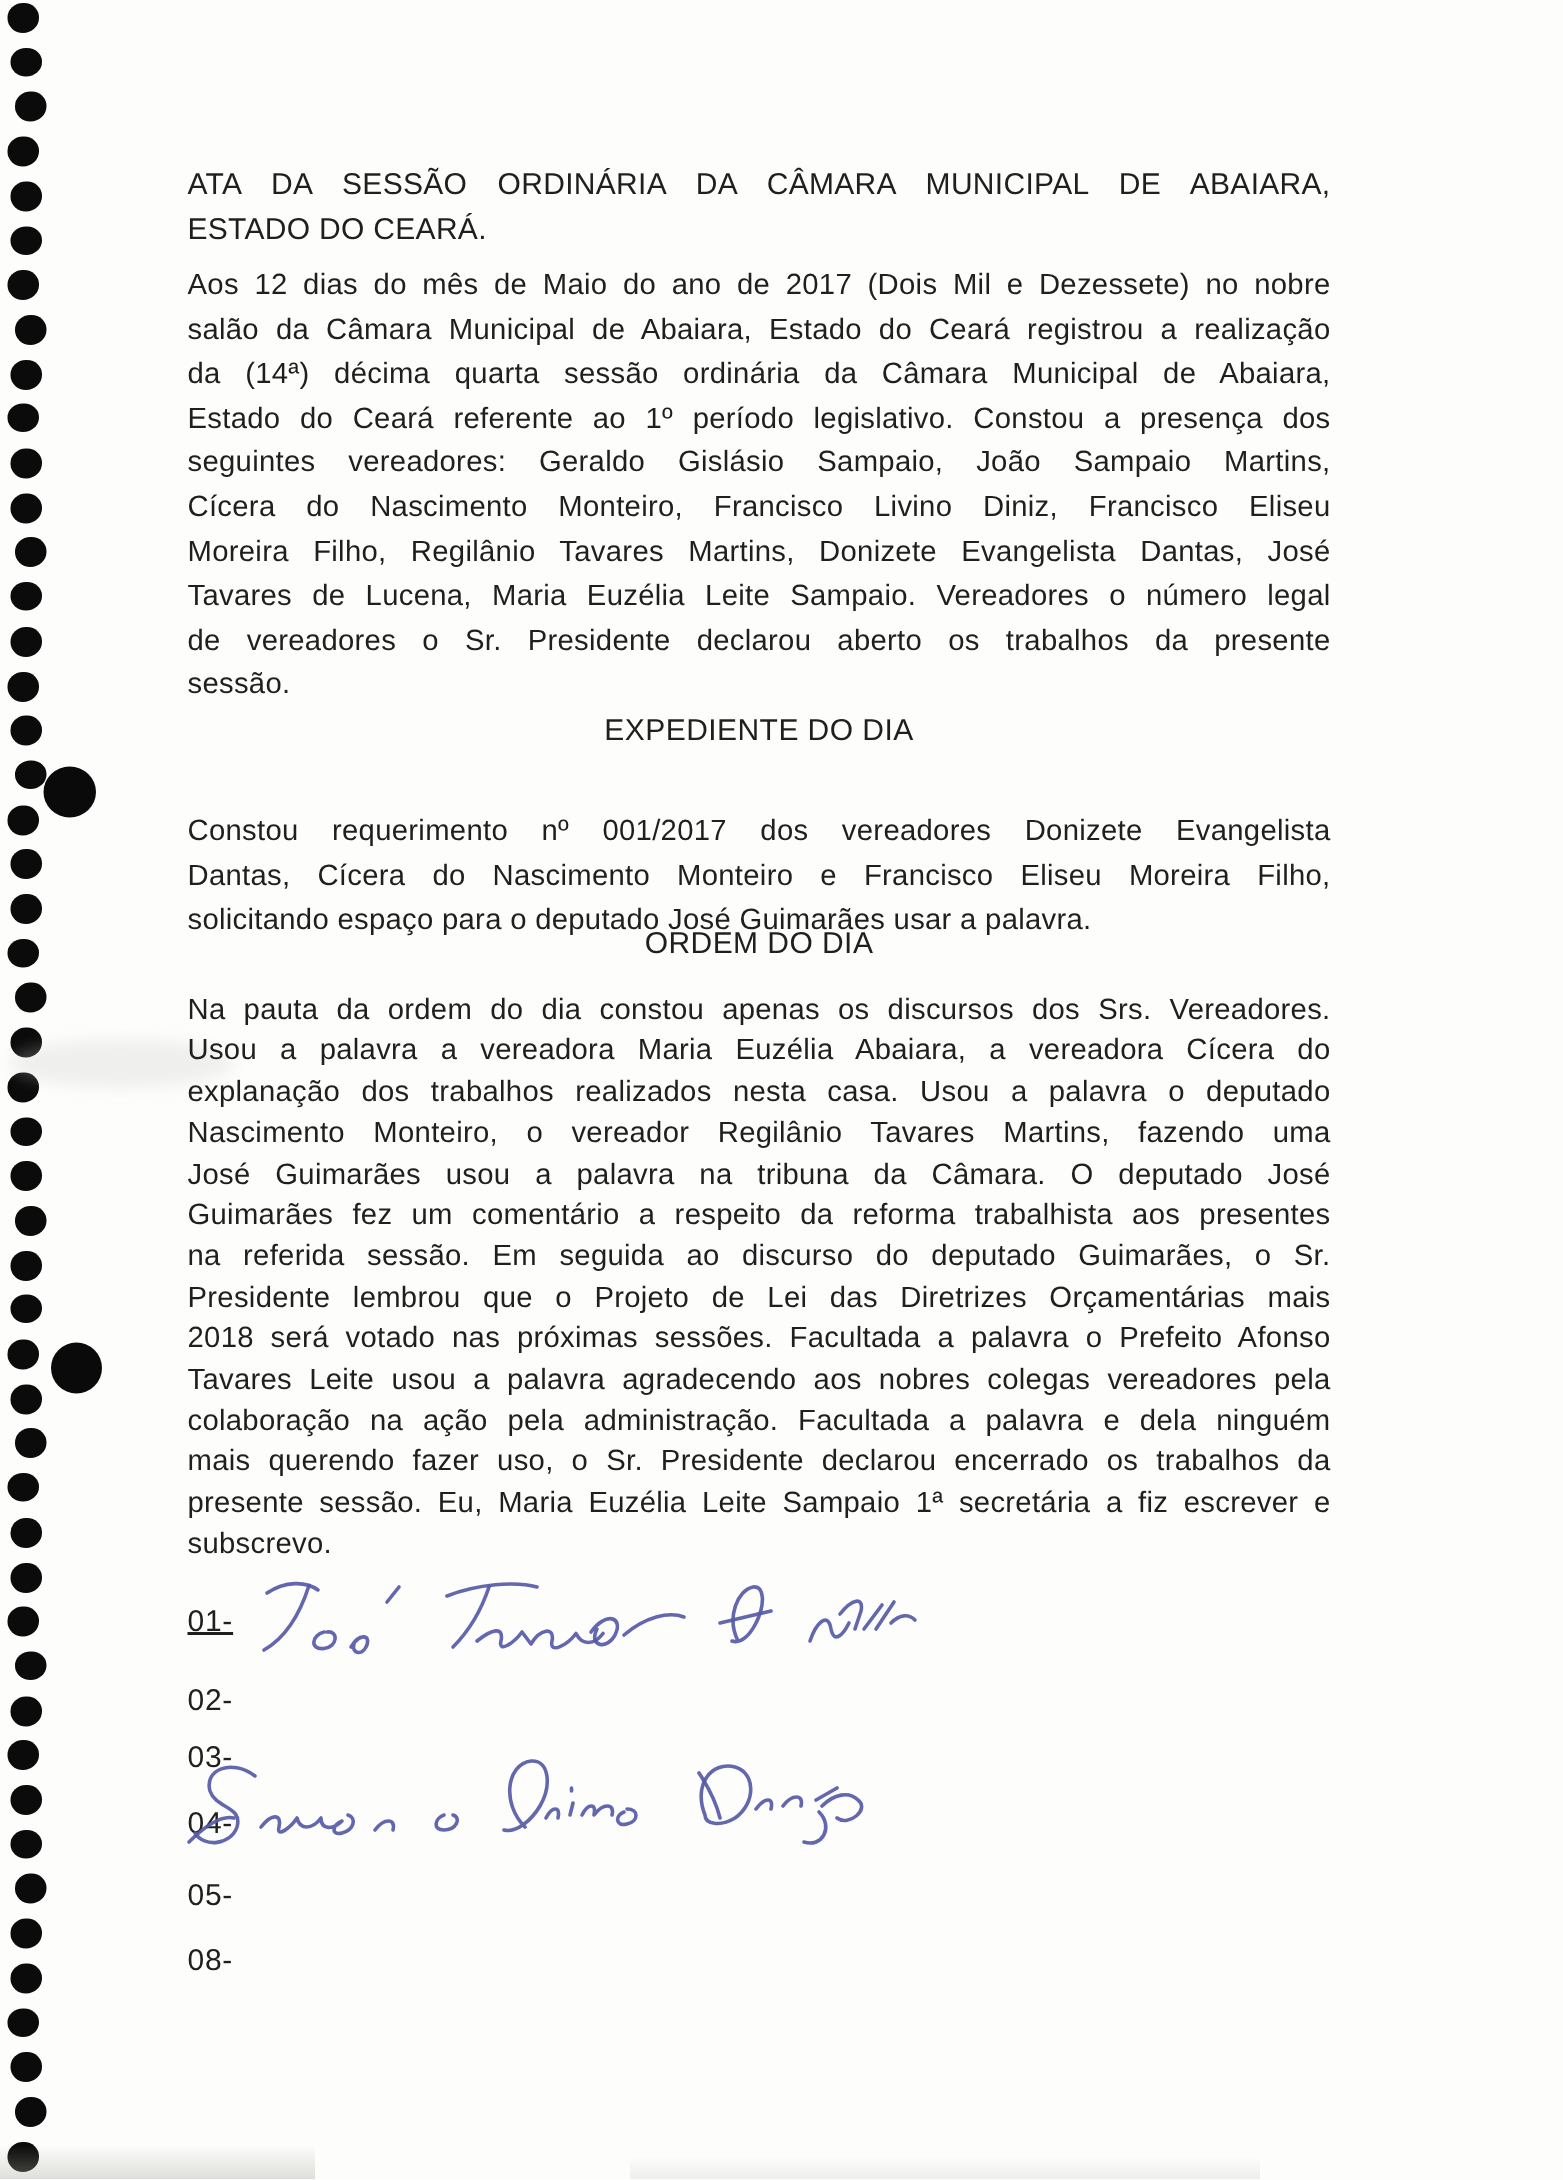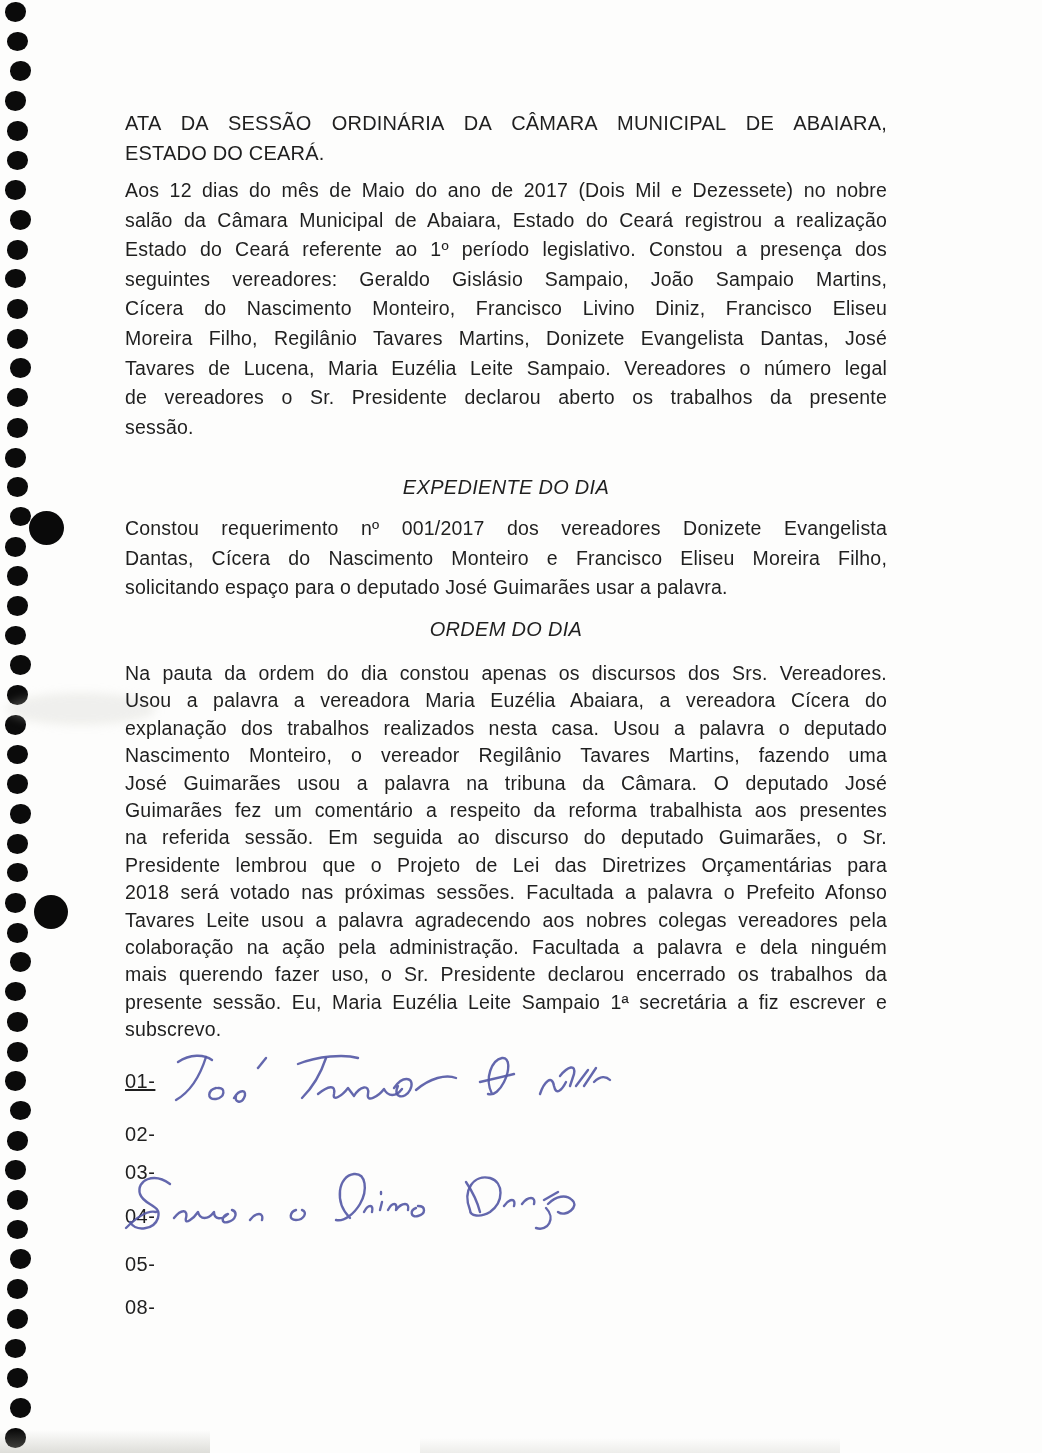--- a/index.html
+++ b/index.html
@@ -52,29 +52,28 @@
     position:absolute;left:125px;width:762px;
     color:#1f1f1f;
     font-size:19.5px;
     letter-spacing:0.2px;
   }
   .tline{ text-align:justify; text-align-last:justify; }
   .tlast{ text-align-last:left; }
 
   .title-block{top:108px;line-height:30px;font-size:20px;}
   .para-1{top:176px;line-height:29.6px;}
-  .para-2{top:514px;line-height:29.5px;}
+  .para-2{top:540px;line-height:29.5px;}
   .para-3{top:660px;line-height:27.4px;}
 
   .heading{
     position:absolute;left:125px;width:762px;
     color:#1f1f1f;font-size:20px;
     text-align:center;
     letter-spacing:0.3px;
-    font-style:italic;
   }
   .heading-1{top:476px;}
   .heading-2{top:618px;}
 
   
   .sig-row{
     position:absolute;left:125px;
     color:#1f1f1f;font-size:20px;letter-spacing:0.5px;
   }
   .sig-row-1{top:1070px;text-decoration:underline;}
@@ -160,20 +159,21 @@
   <div class="smudge-bottom-mid"></div>
 
   <div class="textcol title-block">
       <div class="tline">ATA DA SESSÃO ORDINÁRIA DA CÂMARA MUNICIPAL DE ABAIARA,</div>
       <div class="tline tlast">ESTADO DO CEARÁ.</div>
     </div>
 
   <div class="textcol para-1">
       <div class="tline">Aos 12 dias do mês de Maio do ano de 2017 (Dois Mil e Dezessete) no nobre</div>
       <div class="tline">salão da Câmara Municipal de Abaiara, Estado do Ceará registrou a realização</div>
+      <div class="tline">da (14ª) décima quarta sessão ordinária da Câmara Municipal de Abaiara,</div>
       <div class="tline">Estado do Ceará referente ao 1º período legislativo. Constou a presença dos</div>
       <div class="tline">seguintes vereadores: Geraldo Gislásio Sampaio, João Sampaio Martins,</div>
       <div class="tline">Cícera do Nascimento Monteiro, Francisco Livino Diniz, Francisco Eliseu</div>
       <div class="tline">Moreira Filho, Regilânio Tavares Martins, Donizete Evangelista Dantas, José</div>
       <div class="tline">Tavares de Lucena, Maria Euzélia Leite Sampaio. Vereadores o número legal</div>
       <div class="tline">de vereadores o Sr. Presidente declarou aberto os trabalhos da presente</div>
       <div class="tline tlast">sessão.</div>
     </div>
 
   <div class="heading heading-1">EXPEDIENTE DO DIA</div>
@@ -185,21 +185,21 @@
 
   <div class="heading heading-2">ORDEM DO DIA</div>
   <div class="textcol para-3">
       <div class="tline">Na pauta da ordem do dia constou apenas os discursos dos Srs. Vereadores.</div>
       <div class="tline">Usou a palavra a vereadora Maria Euzélia Abaiara, a vereadora Cícera do</div>
       <div class="tline">explanação dos trabalhos realizados nesta casa. Usou a palavra o deputado</div>
       <div class="tline">Nascimento Monteiro, o  vereador Regilânio Tavares Martins, fazendo uma</div>
       <div class="tline">José Guimarães usou a palavra na tribuna da Câmara. O deputado José</div>
       <div class="tline">Guimarães fez um comentário a respeito da reforma trabalhista aos presentes</div>
       <div class="tline">na referida sessão. Em seguida ao discurso do deputado Guimarães, o Sr.</div>
-      <div class="tline">Presidente lembrou que o Projeto de Lei das Diretrizes Orçamentárias para</div>
+      <div class="tline">Presidente lembrou que o Projeto de Lei das Diretrizes Orçamentárias mais</div>
       <div class="tline">2018 será votado nas próximas sessões. Facultada a palavra o Prefeito Afonso</div>
       <div class="tline">Tavares Leite usou a palavra agradecendo aos nobres colegas vereadores pela</div>
       <div class="tline">colaboração na ação pela administração. Facultada a palavra e dela ninguém</div>
       <div class="tline">mais querendo fazer uso, o Sr. Presidente declarou encerrado os trabalhos da</div>
       <div class="tline">presente sessão. Eu, Maria Euzélia Leite Sampaio 1ª secretária a fiz escrever e</div>
       <div class="tline tlast">subscrevo.</div>
     </div>
 
   <div class="sig-row sig-row-1">01-</div>
   <div class="sig-row sig-row-2">02-</div>

